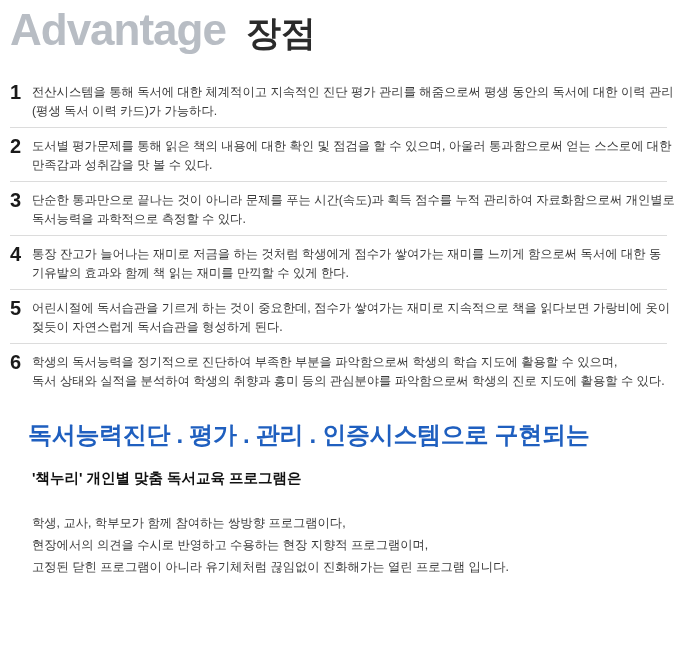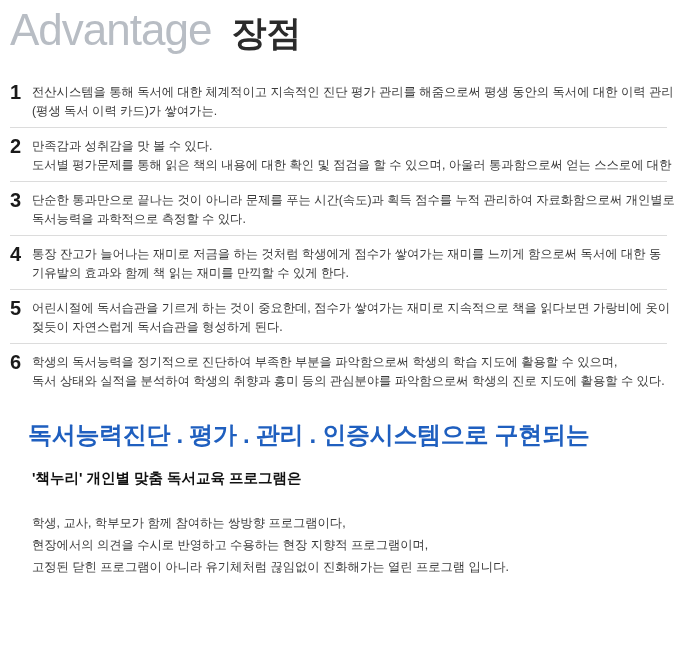--- a/index.html
+++ b/index.html
@@ -25,21 +25,21 @@
 
   
   .title-row {
     display: flex;
     align-items: baseline;
     padding: 8px 0 0 4px;
     height: 66px;
   }
   .title-en {
     font-size: 44px;
-    font-weight: normal;
+    font-weight: bold;
     color: #b8bdc4;
     letter-spacing: -1px;
     line-height: 1;
   }
   .title-ko {
     font-size: 35px;
     font-weight: bold;
     color: #2b2b2b;
     margin-left: 20px;
     line-height: 1;
@@ -117,29 +117,29 @@
     <span class="title-en">Advantage</span>
     <span class="title-ko">장점</span>
   </div>
 
   <div class="list">
 
     <div class="item">
       <div class="num">1</div>
       <div class="lines">
         <div>전산시스템을 통해 독서에 대한 체계적이고 지속적인 진단 평가 관리를 해줌으로써 평생 동안의 독서에 대한 이력 관리</div>
-        <div>(평생 독서 이력 카드)가 쌓여가는.</div>
+        <div>(평생 독서 이력 카드)가 가능하다.</div>
       </div>
     </div>
 
     <div class="item">
       <div class="num">2</div>
       <div class="lines">
+        <div>도서별 평가문제를 통해 읽은 책의 내용에 대한 확인 및 점검을 할 수 있으며, 아울러 통과함으로써 얻는 스스로에 대한</div>
         <div>만족감과 성취감을 맛 볼 수 있다.</div>
-        <div>도서별 평가문제를 통해 읽은 책의 내용에 대한 확인 및 점검을 할 수 있으며, 아울러 통과함으로써 얻는 스스로에 대한</div>
       </div>
     </div>
 
     <div class="item">
       <div class="num">3</div>
       <div class="lines">
         <div>단순한 통과만으로 끝나는 것이 아니라 문제를 푸는 시간(속도)과 획득 점수를 누적 관리하여 자료화함으로써 개인별로</div>
         <div>독서능력을 과학적으로 측정할 수 있다.</div>
       </div>
     </div>

